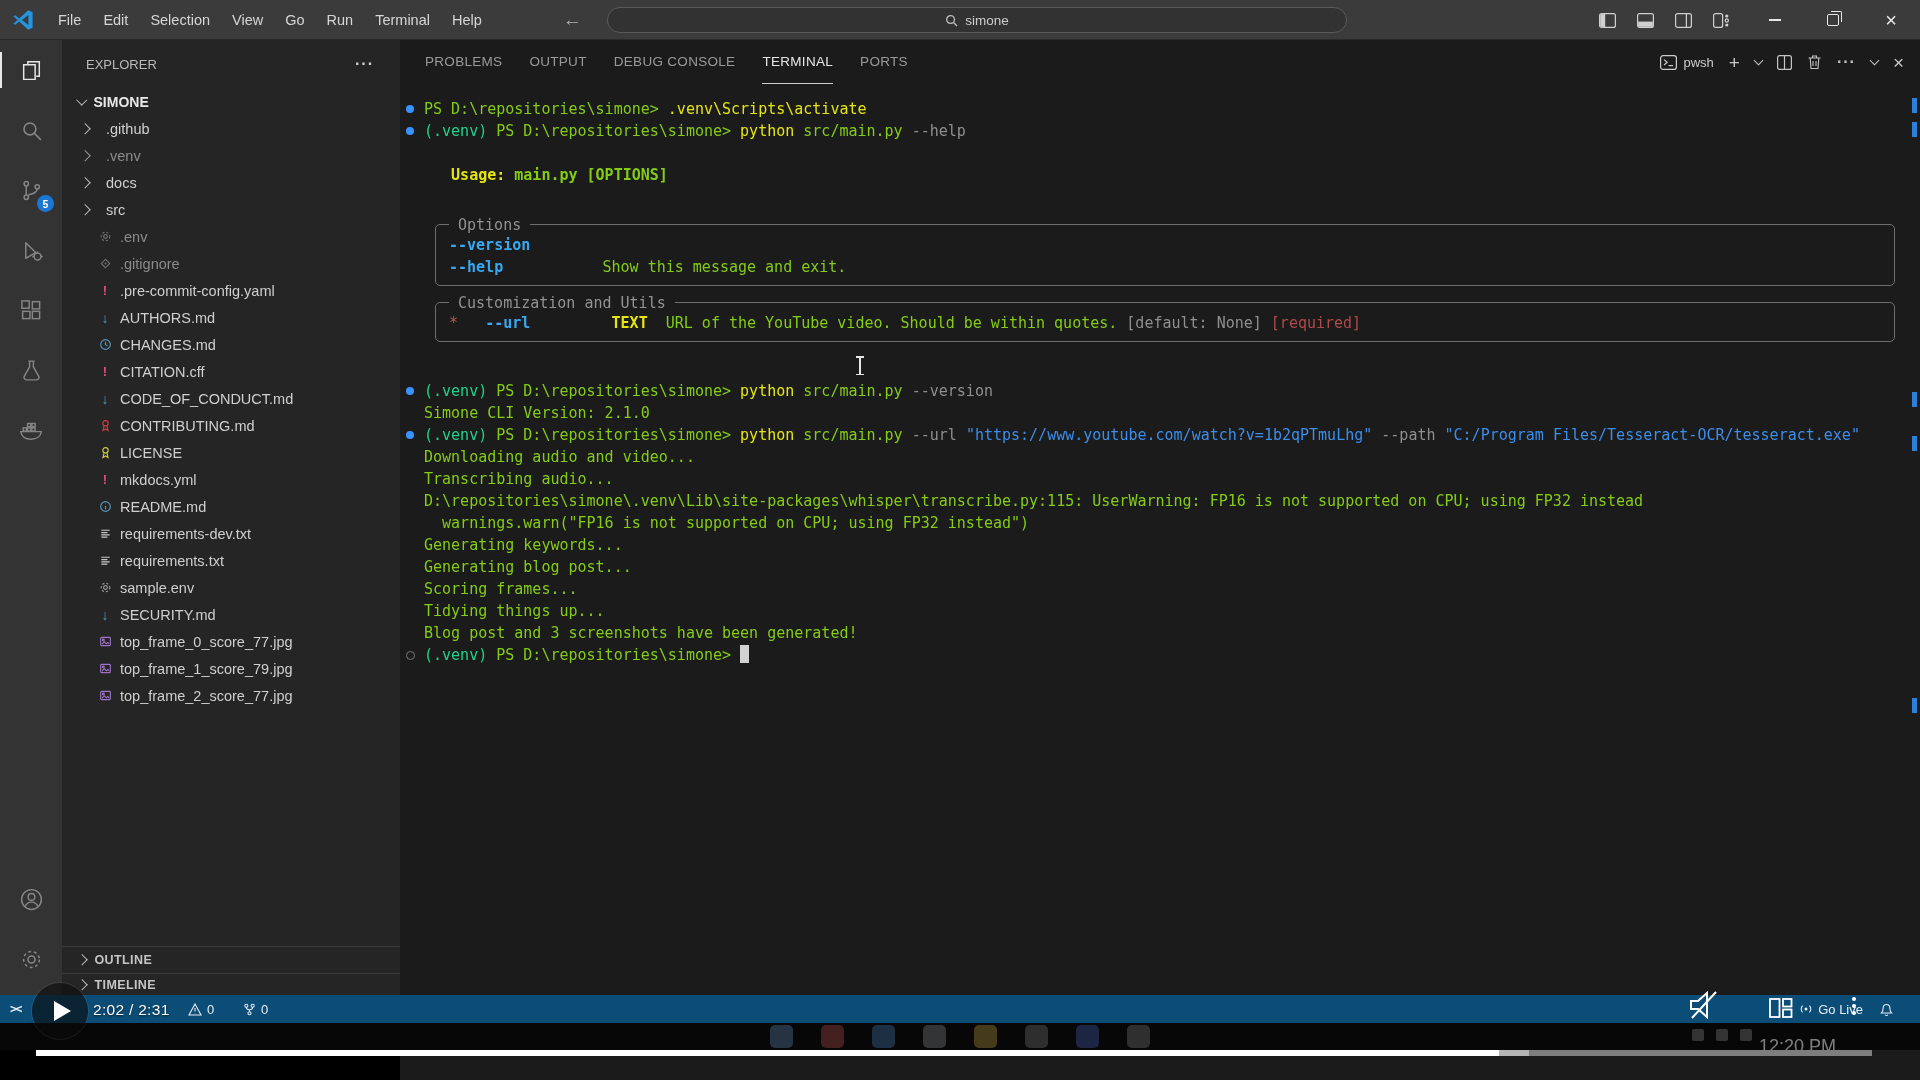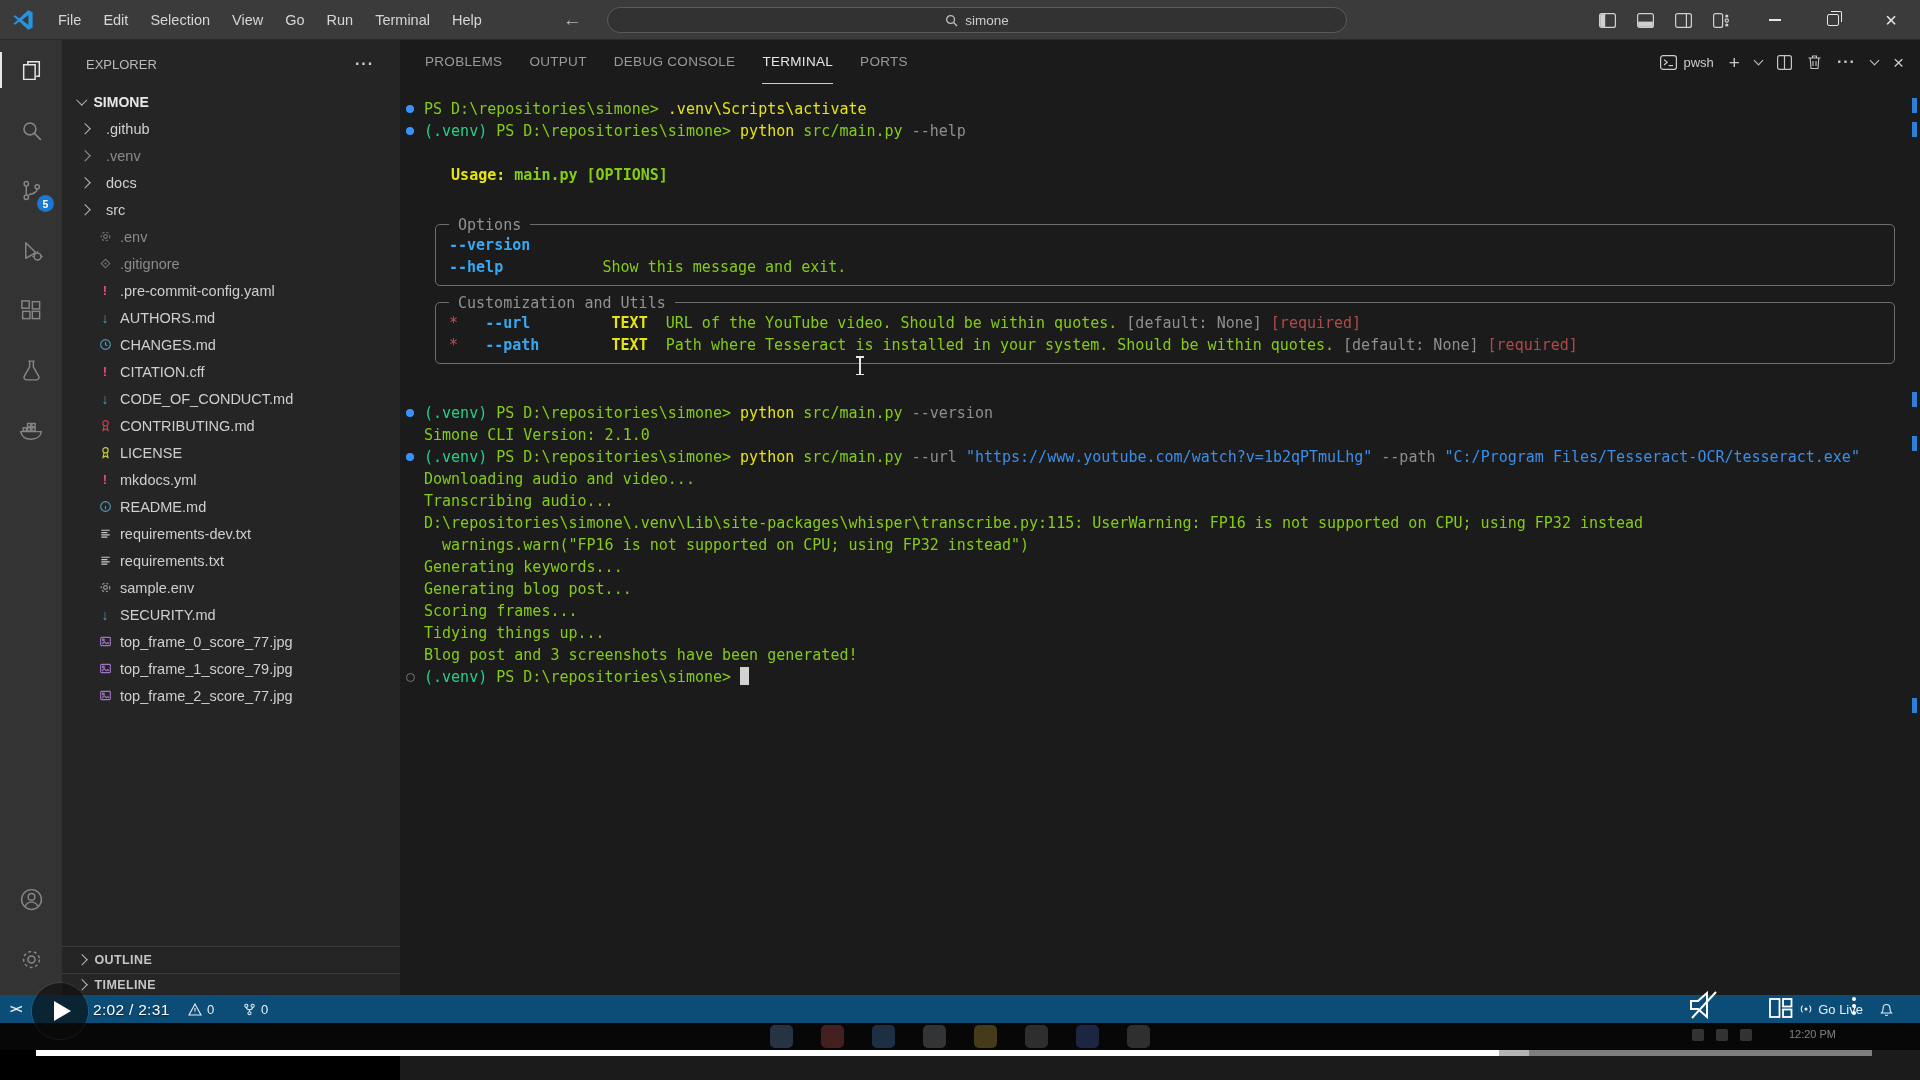--- a/index.html
+++ b/index.html
@@ -105,21 +105,21 @@
   .ctrl-pip{position:absolute;left:1768px;top:996px;z-index:60;}
   .ctrl-more{position:absolute;left:1852px;top:997px;z-index:60;display:flex;flex-direction:column;gap:3px;}
   .ctrl-more i{width:4px;height:4px;border-radius:50%;background:#fff;}
 
   
   .taskbar{position:absolute;top:1023px;left:0;right:0;height:27px;background:#070707;
            display:flex;align-items:center;justify-content:center;gap:28px;}
   .tb-ico{width:23px;height:23px;border-radius:5px;opacity:.30;}
   .tray{position:absolute;right:168px;top:6px;display:flex;gap:12px;opacity:.22;}
   .tray i{width:12px;height:12px;background:#cfcfcf;border-radius:2px;}
-  .clock{position:absolute;right:84px;top:5px;font-size:11px;color:rgba(255,255,255,.48);}
+  .clock{position:absolute;right:84px;top:13px;font-size:18px;color:rgba(255,255,255,.48);}
   .progresswrap{position:absolute;top:1050px;left:36px;right:48px;height:6px;background:#7e7e7e;z-index:55;}
   .progress-fill{position:absolute;left:0;top:0;bottom:0;background:#ffffff;}
   .progress-buffer{position:absolute;top:0;bottom:0;background:#b5b5b5;}
 </style>
 </head>
 <body>
 
 <div class="app">
 
   <div class="titlebar">
@@ -485,21 +485,20 @@
         <div class="tline"><span class="c-y c-bold">   Usage:</span><span class="c-w c-bold"> main.py [OPTIONS]</span></div>
         <div class="tline blank"></div>
         <div class="tbox">
           <span class="tbox-title">Options</span>
           <div class="brow"><span class="c-o c-bold">--version</span></div>
           <div class="brow"><span class="c-o c-bold">--help</span><span class="c-w">           Show this message and exit.</span></div>
         </div>
         <div class="tbox">
           <span class="tbox-title">Customization and Utils</span>
           <div class="brow"><span class="c-r">*</span><span class="c-w">   </span><span class="c-o c-bold">--url</span><span class="c-w">         </span><span class="c-y c-bold">TEXT</span><span class="c-w">  URL of the YouTube video. Should be within quotes. </span><span class="c-d">[default: None] </span><span class="c-rq">[required]</span></div>
-          <div class="brow"><span class="c-r">*</span><span class="c-w">   </span><span class="c-o c-bold">--path</span><span class="c-w">        </span><span class="c-y c-bold">TEXT</span><span class="c-w">  Path where Tesseract is installed in your system. Should be within quotes. </span><span class="c-d">[default: None] </span><span class="c-rq">[required]</span></div>
         </div>
         <div class="tline blank"></div>
         <div class="tline"><span class="gdot"></span><span class="c-g">(.venv)</span><span class="c-w"> PS D:\repositories\simone&gt; </span><span class="c-y">python</span><span class="c-w"> src/main.py </span><span class="c-d">--version</span></div>
         <div class="tline"><span class="c-w">Simone CLI Version: 2.1.0</span></div>
         <div class="tline"><span class="gdot"></span><span class="c-g">(.venv)</span><span class="c-w"> PS D:\repositories\simone&gt; </span><span class="c-y">python</span><span class="c-w"> src/main.py </span><span class="c-d">--url </span><span class="c-b">"https://www.youtube.com/watch?v=1b2qPTmuLhg"</span><span class="c-d"> --path </span><span class="c-b">"C:/Program Files/Tesseract-OCR/tesseract.exe"</span></div>
         <div class="tline"><span class="c-w">Downloading audio and video...</span></div>
         <div class="tline"><span class="c-w">Transcribing audio...</span></div>
         <div class="tline"><span class="c-w">D:\repositories\simone\.venv\Lib\site-packages\whisper\transcribe.py:115: UserWarning: FP16 is not supported on CPU; using FP32 instead</span></div>
         <div class="tline"><span class="c-w">  warnings.warn("FP16 is not supported on CPU; using FP32 instead")</span></div>
         <div class="tline"><span class="c-w">Generating keywords...</span></div>

